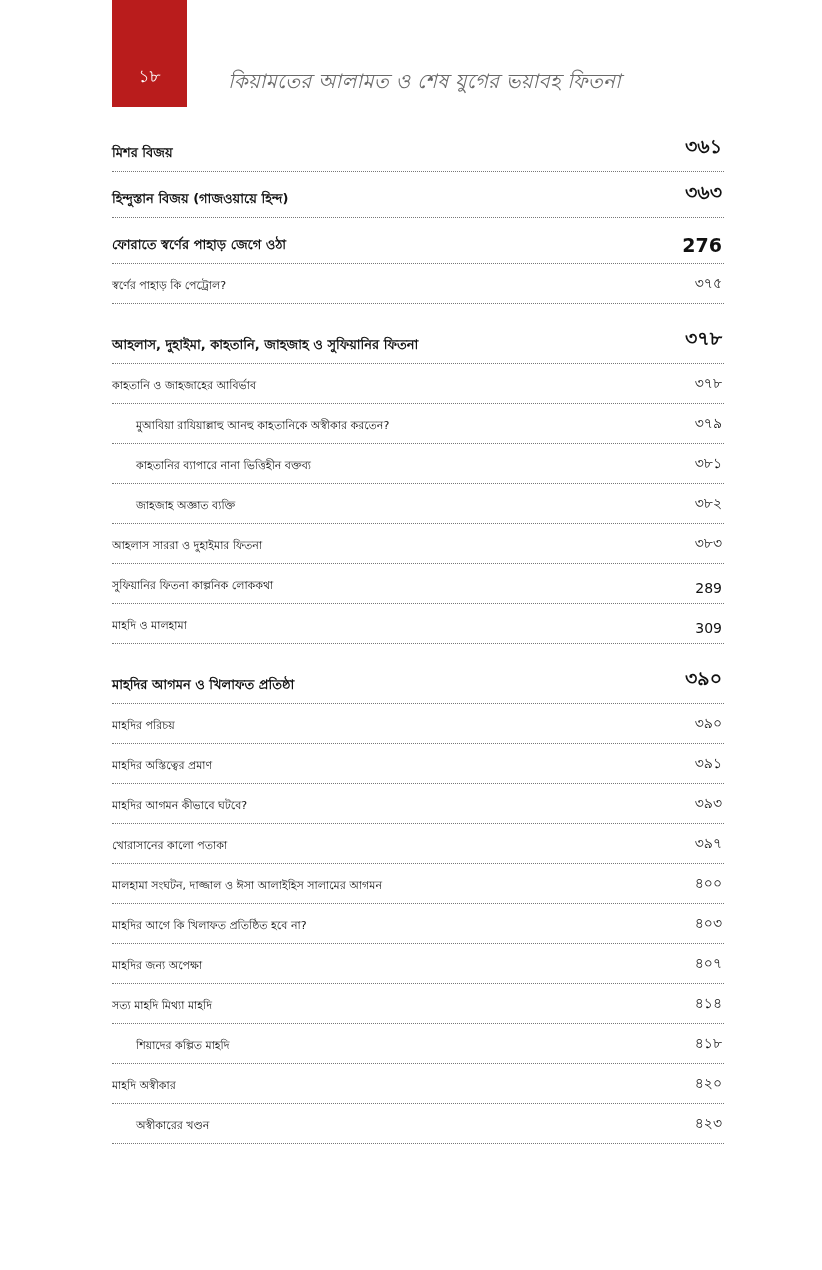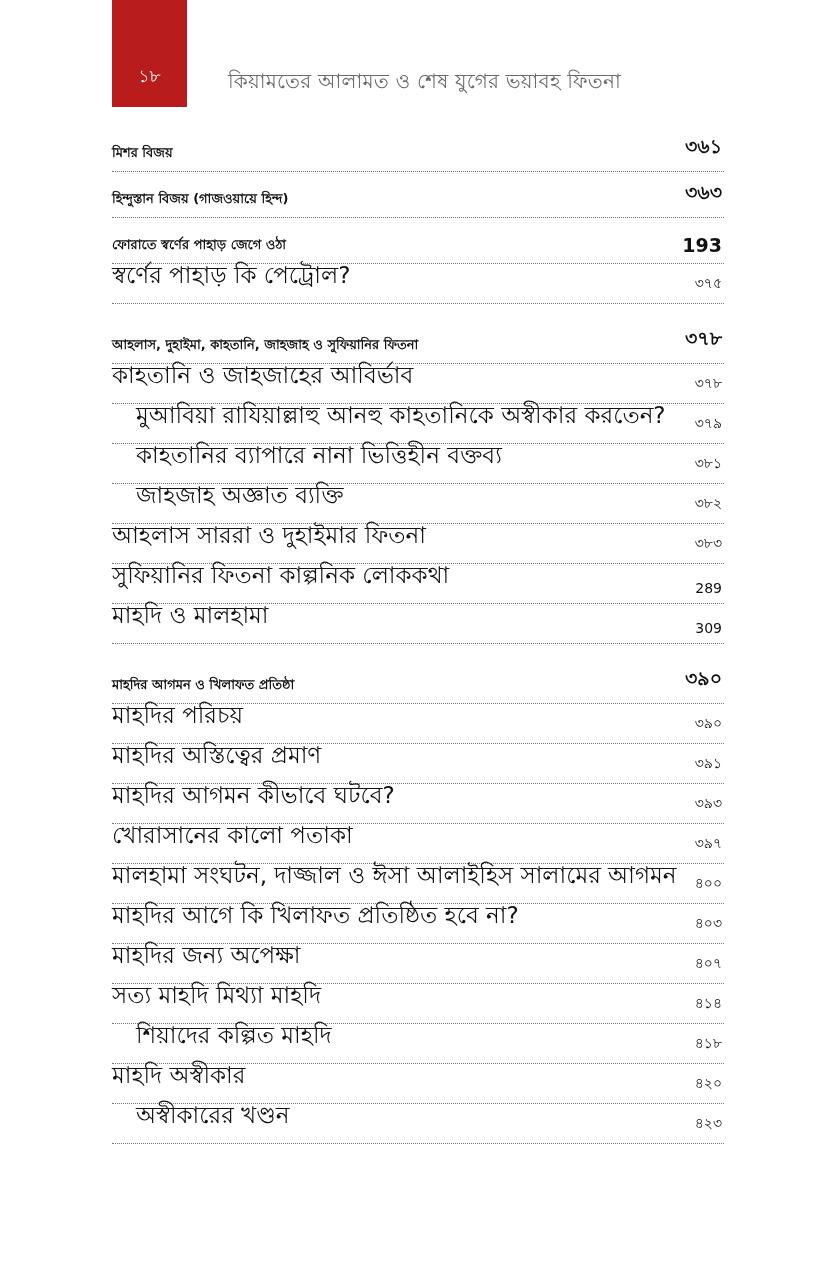--- a/index.html
+++ b/index.html
@@ -30,20 +30,21 @@
       bottom: 16px;
       text-align: center;
       color: #ffffff;
       font-size: 17px;
     }
     .running-title {
       position: absolute;
       left: 228px;
       top: 66px;
       font-size: 20px;
+      font-style: italic;
       color: #6a6a6a;
       white-space: nowrap;
       letter-spacing: 0.2px;
     }
     .toc {
       position: absolute;
       left: 112px;
       top: 126px;
       width: 612px;
     }
@@ -58,21 +59,21 @@
       padding-bottom: 7px;
     }
     .toc-row.chapter {
       height: 46px;
       font-weight: bold;
     }
     .toc-row.chapter .toc-title { font-size: 13px; }
     .toc-row.chapter .toc-page { font-size: 19px; font-weight: bold; margin-top: 28px; }
     .toc-row.gap-before { margin-top: 14px; }
     .toc-title {
-      font-size: 23px;
+      font-size: 11px;
       white-space: nowrap;
     }
     .toc-row.level-2 .toc-title { padding-left: 24px; }
     .toc-page {
       font-size: 14px;
       white-space: nowrap;
       padding-right: 2px;
     }
   </style>
 </head>
@@ -87,21 +88,21 @@
   <div class="toc-row chapter">
     <span class="toc-title">মিশর বিজয়</span>
     <span class="toc-page">৩৬১</span>
   </div>
   <div class="toc-row chapter">
     <span class="toc-title">হিন্দুস্তান বিজয় (গাজওয়ায়ে হিন্দ)</span>
     <span class="toc-page">৩৬৩</span>
   </div>
   <div class="toc-row chapter">
     <span class="toc-title">ফোরাতে স্বর্ণের পাহাড় জেগে ওঠা</span>
-    <span class="toc-page">193</span>
+    <span class="toc-page">276</span>
   </div>
   <div class="toc-row level-1">
     <span class="toc-title">স্বর্ণের পাহাড় কি পেট্রোল?</span>
     <span class="toc-page">৩৭৫</span>
   </div>
 
   <div class="toc-row chapter gap-before">
     <span class="toc-title">আহলাস, দুহাইমা, কাহতানি, জাহজাহ ও সুফিয়ানির ফিতনা</span>
     <span class="toc-page">৩৭৮</span>
   </div>

